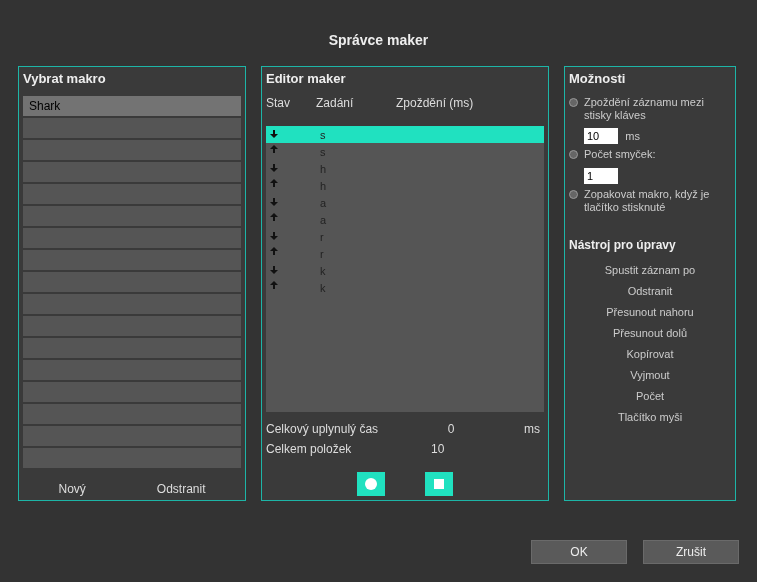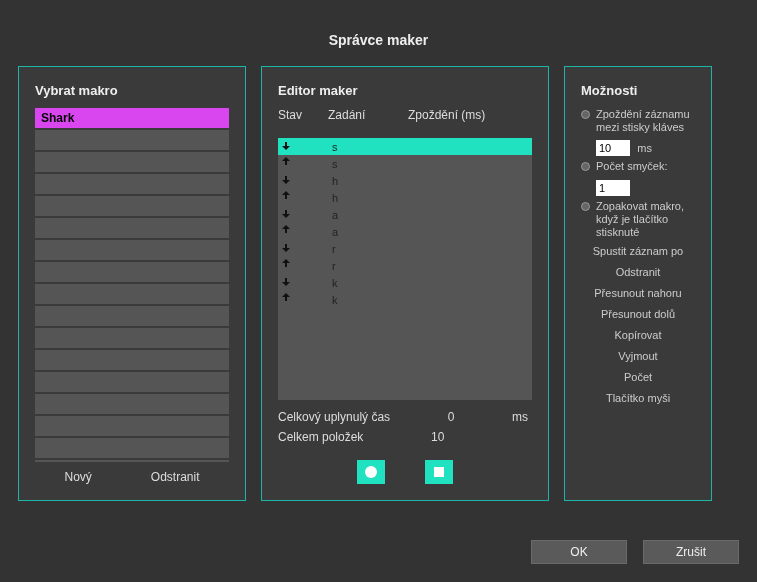--- a/index.html
+++ b/index.html
@@ -21,46 +21,46 @@
     padding: 32px 0 18px 0;
   }
   .content {
     display: flex;
     gap: 15px;
     padding: 0 18px;
   }
   .panel {
     border: 1px solid #1db5a7;
     background: #3a3a3a;
-    padding: 16px;
+    padding: 4px;
   }
   .panel-left { width: 228px; height: 435px; display: flex; flex-direction: column; }
   .panel-mid  { width: 288px; height: 435px; display: flex; flex-direction: column; }
-  .panel-right{ width: 148px; height: 435px; display: flex; flex-direction: column; }
+  .panel-right{ width: 172px; height: 435px; display: flex; flex-direction: column; }
 
   .panel-heading {
     font-weight: bold;
     font-size: 13px;
     color: #eeeeee;
     margin-bottom: 10px;
   }
 
   
   .macro-list { flex: 1; overflow: hidden; }
   .macro-row {
     height: 20px;
     background: #555555;
     margin-bottom: 2px;
     padding: 2px 6px;
     font-size: 12px;
     color: #000;
     display: flex;
     align-items: center;
   }
-  .macro-row.selected { background: #d946ef; font-weight: bold; }
+  .macro-row.selected { background: #737373; font-weight: normal; }
   .left-buttons { display: flex; justify-content: space-around; margin-top: 8px; }
   .text-btn { color: #dddddd; cursor: pointer; font-size: 12px; }
 
   
   .editor-header { display: flex; font-size: 12px; color: #dddddd; margin-bottom: 16px; justify-content: space-between; }
   .col-state { width: 50px; }
   .col-input { width: 80px; }
   .col-delay { flex: 1; }
   .editor-list {
     background: #555555;
@@ -287,20 +287,21 @@
     </div>
     <div>
       <input class="num-input" value="1" style="">
     </div>
 
     <div class="radio-item">
       <span class="radio-dot"></span>
       <span class="opt-label">Zopakovat makro, když je tlačítko stisknuté</span>
     </div>
 
+    <div class="tools-heading">Nástroj pro úpravy</div>
     <div id="tools-list">
         <div class="tool-item">Spustit záznam po</div>
         <div class="tool-item">Odstranit</div>
         <div class="tool-item">Přesunout nahoru</div>
         <div class="tool-item">Přesunout dolů</div>
         <div class="tool-item">Kopírovat</div>
         <div class="tool-item">Vyjmout</div>
         <div class="tool-item">Počet</div>
         <div class="tool-item">Tlačítko myši</div>
       </div>

